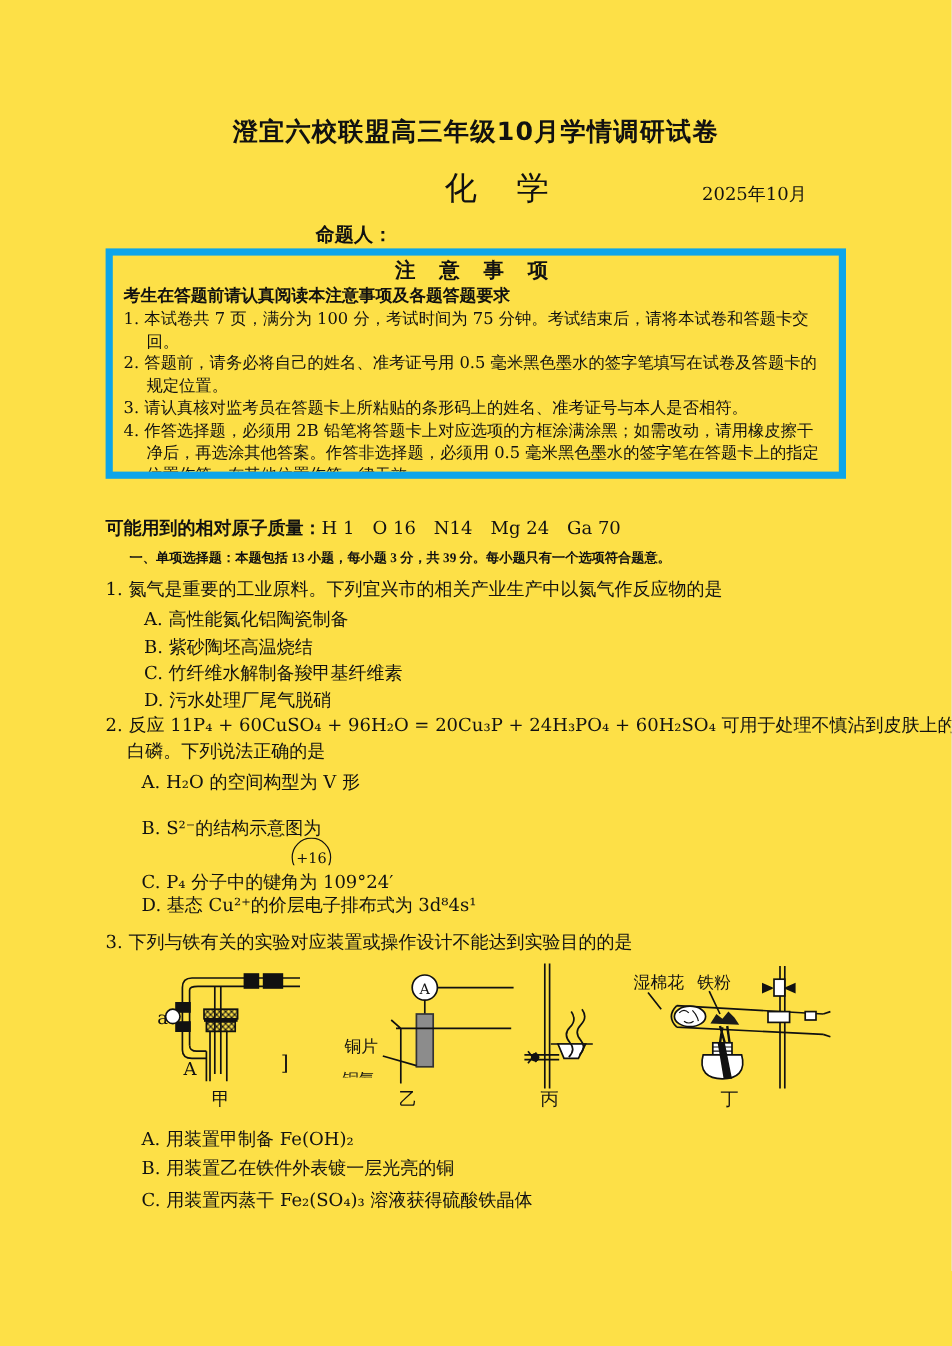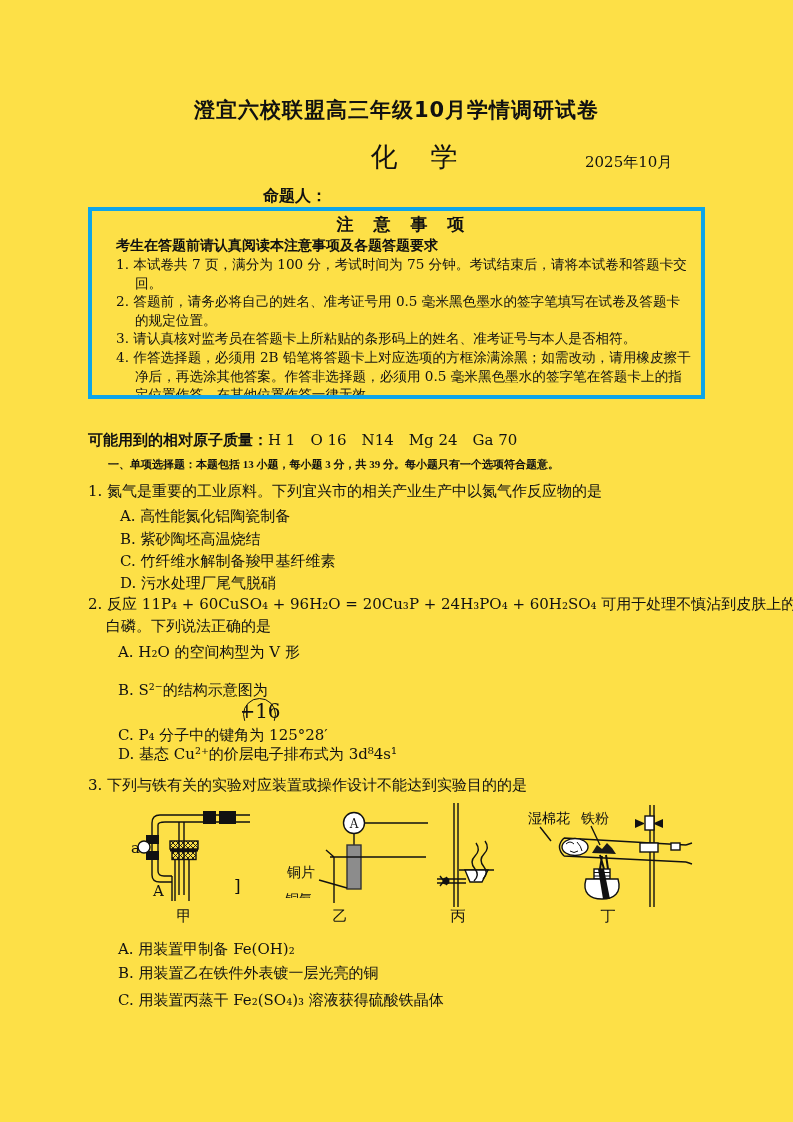--- a/index.html
+++ b/index.html
@@ -7,33 +7,33 @@
         color:#111;font-family:"DejaVu Serif","Liberation Serif",serif;overflow:hidden;}
   .hdr-title{position:absolute;top:96px;left:0;right:0;text-align:center;
              font-family:"DejaVu Sans","Liberation Sans",sans-serif;font-weight:bold;
              font-size:21px;letter-spacing:1px;}
   .hdr-subject{position:absolute;top:139px;left:0;right:0;text-align:center;
                font-size:27px;letter-spacing:3px;padding-left:38px;}
   .hdr-date{position:absolute;top:153px;left:585px;font-size:15px;}
   .hdr-proposer{position:absolute;top:186px;left:263px;font-size:16px;
                 font-family:"DejaVu Sans","Liberation Sans",sans-serif;font-weight:bold;}
   .notice{position:absolute;left:88px;top:207px;width:617px;height:192px;
-          border:4px solid #0ea5e9;box-sizing:border-box;padding:2px 9px 0 24px;overflow:hidden;}
+          border:6px solid #0ea5e9;box-sizing:border-box;padding:2px 9px 0 9px;overflow:hidden;}
   .notice-title{text-align:center;font-family:"DejaVu Sans","Liberation Sans",sans-serif;
                 font-weight:bold;font-size:17px;letter-spacing:7px;line-height:23px;}
   .notice-req{font-family:"DejaVu Sans","Liberation Sans",sans-serif;font-weight:bold;
               font-size:14px;line-height:19px;}
   .notice-item{font-size:13.6px;line-height:18.6px;padding-left:19px;text-indent:-19px;}
   .t{position:absolute;left:88px;font-size:15px;white-space:nowrap;}
   .t .lbl{font-family:"DejaVu Sans","Liberation Sans",sans-serif;font-weight:bold;}
   .sec{font-family:Liberation Serif, serif;font-weight:bold;font-size:11px;margin-left:20px;}
   .ion-arc{position:absolute;left:242px;top:698px;width:38px;height:23px;overflow:hidden;}
   .ion-circle{width:33px;height:33px;border:1.6px solid #111;border-radius:50%;
-              box-sizing:border-box;display:flex;align-items:flex-start;justify-content:center;
-              font-size:20px;margin-left:1px;}
+              box-sizing:border-box;display:flex;align-items:center;justify-content:center;
+              font-size:12px;margin-left:1px;}
   .figure{position:absolute;left:88px;top:793px;width:635px;height:140px;}
   .figure text{fill:#111;stroke:none;font-family:"DejaVu Serif","Liberation Serif",serif;}
 </style>
 </head>
 <body>
 
 <div class="page">
 
   <div class="hdr-title">澄宜六校联盟高三年级10月学情调研试卷</div>
   <div class="hdr-subject">化　学</div>
@@ -63,21 +63,21 @@
 
   <div class="t" style="top:595px">2. 反应 11P₄ + 60CuSO₄ + 96H₂O = 20Cu₃P + 24H₃PO₄ + 60H₂SO₄ 可用于处理不慎沾到皮肤上的</div>
   <div class="t" style="top:617px;left:106px">白磷。下列说法正确的是</div>
   <div class="t" style="top:643px;left:118px">A. H₂O 的空间构型为 V 形</div>
   <div class="t" style="top:681px;left:118px">B. S²⁻的结构示意图为</div>
   <div class="ion-arc">
     <div class="ion-circle">
       <span>+16</span>
     </div>
   </div>
-  <div class="t" style="top:726px;left:118px">C. P₄ 分子中的键角为 125°28′</div>
+  <div class="t" style="top:726px;left:118px">C. P₄ 分子中的键角为 109°24′</div>
   <div class="t" style="top:745px;left:118px">D. 基态 Cu²⁺的价层电子排布式为 3d⁸4s¹</div>
 
   <div class="t" style="top:776px">3. 下列与铁有关的实验对应装置或操作设计不能达到实验目的的是</div>
 
   <svg class="figure" viewBox="0 0 635 140" xmlns="http://www.w3.org/2000/svg">
     <defs>
       <pattern id="hx" width="5" height="5" patternUnits="userSpaceOnUse">
         <path d="M0,5 L5,0 M0,0 L5,5" stroke="#111" stroke-width="0.9" fill="none"></path>
       </pattern>
       <clipPath id="clipYi">

